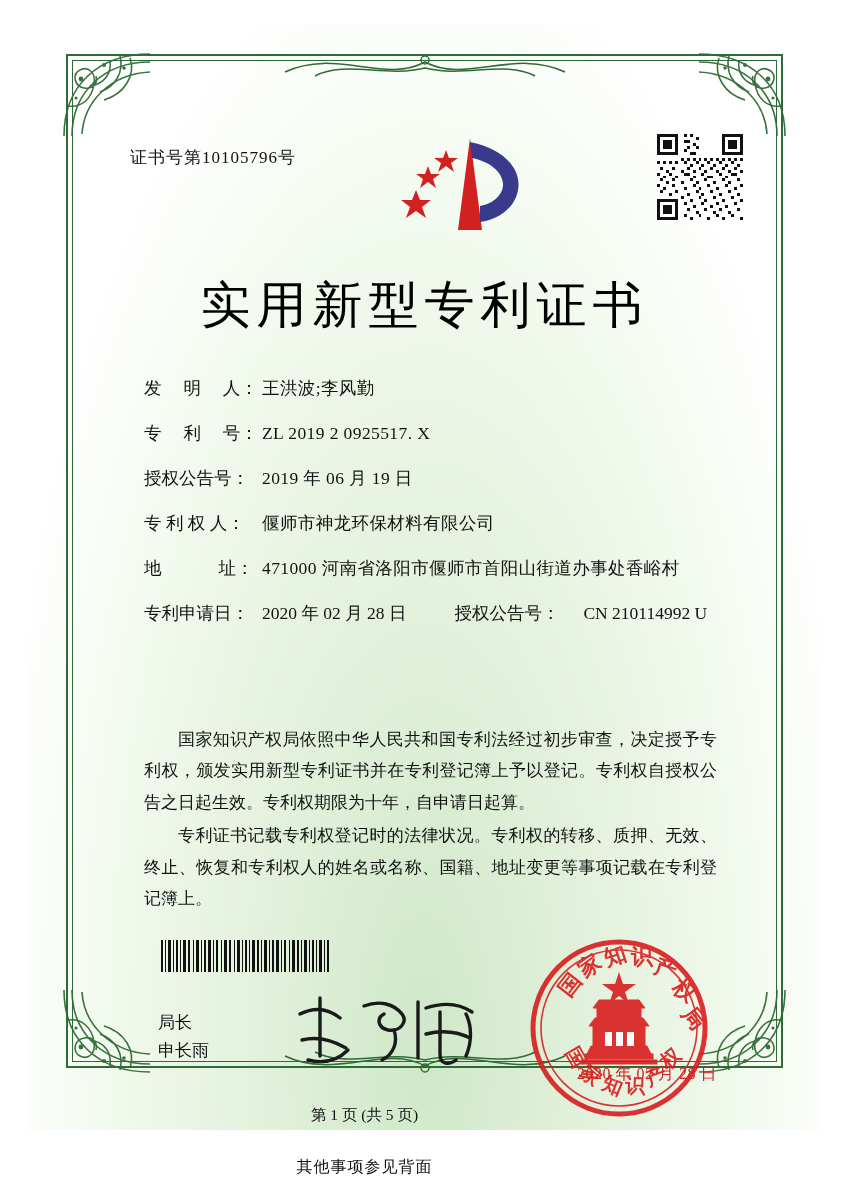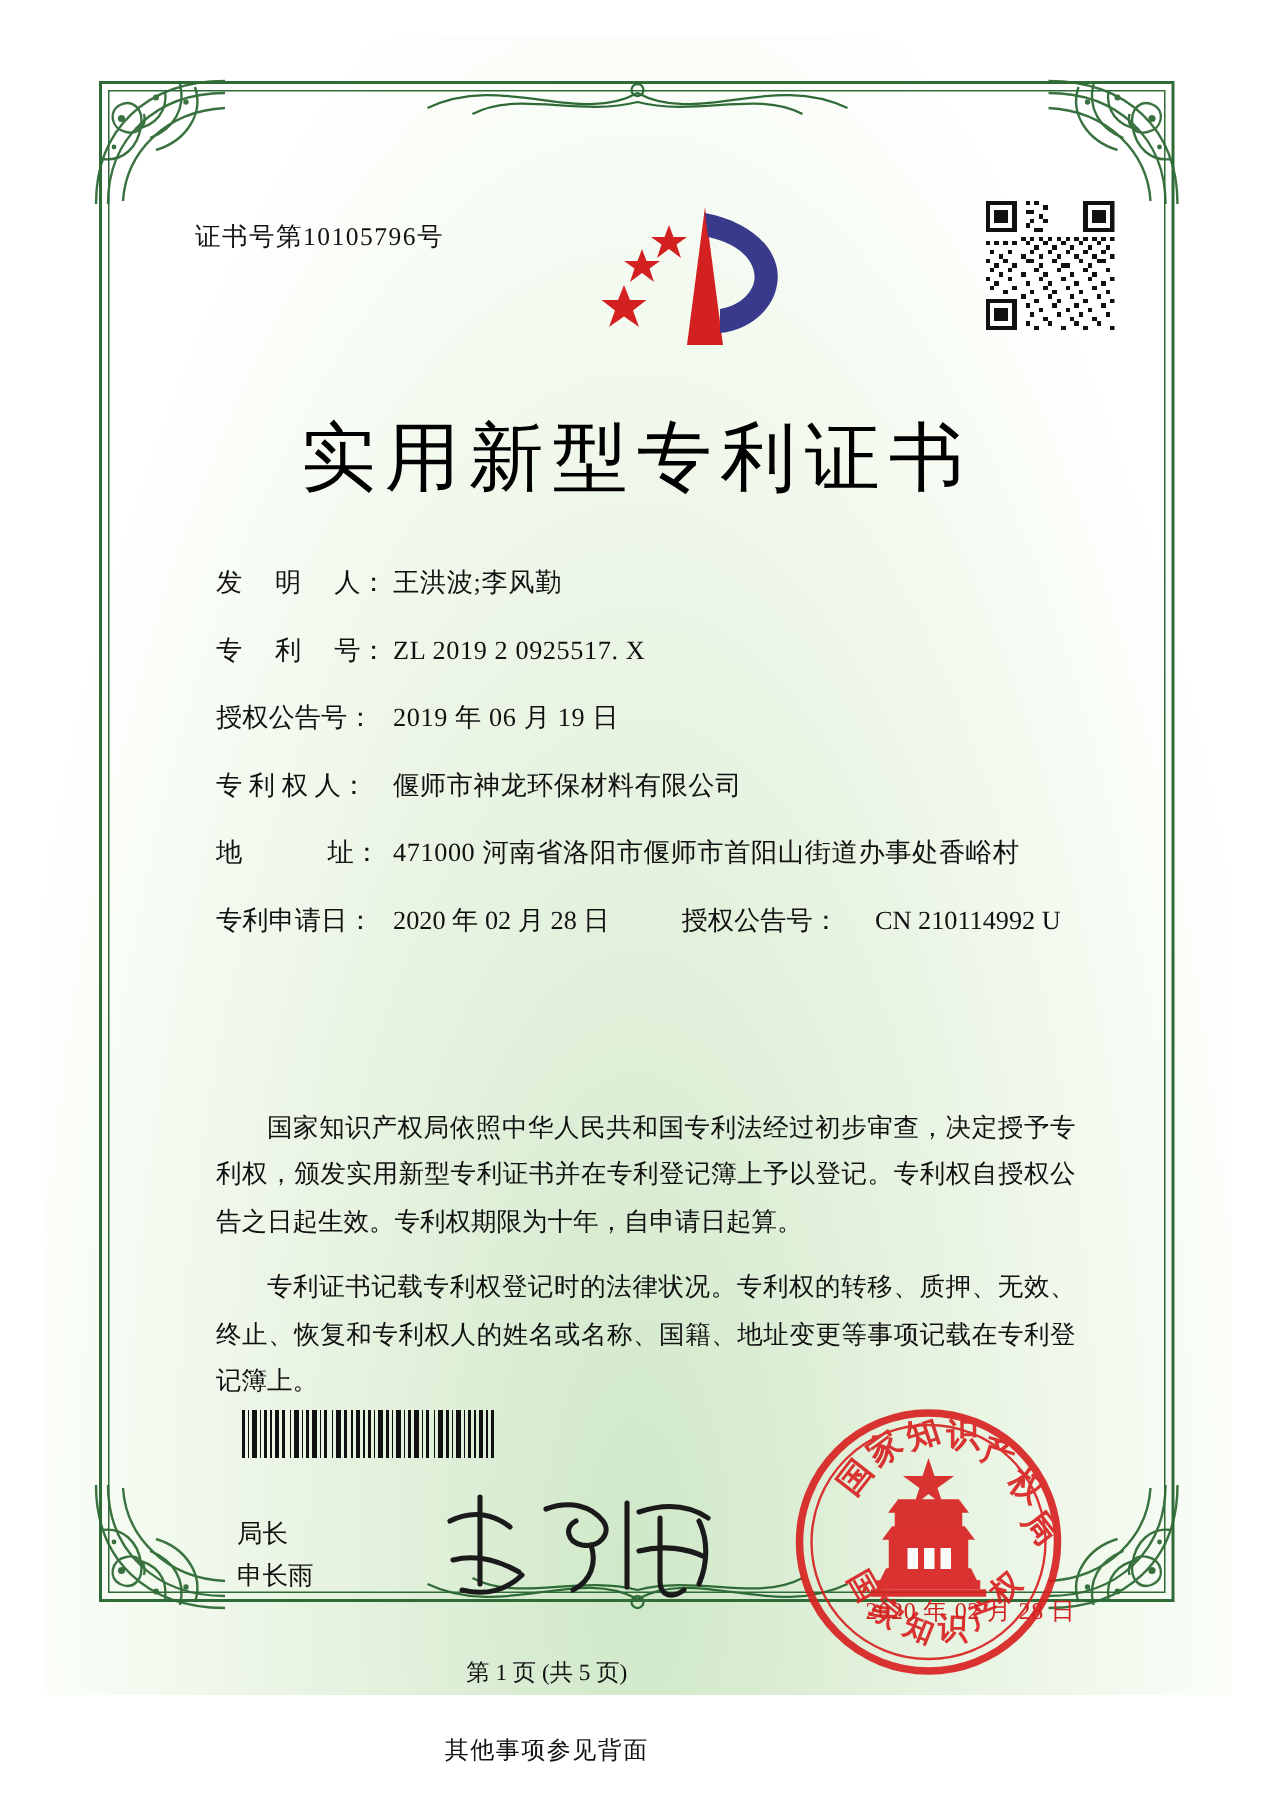--- a/index.html
+++ b/index.html
@@ -101,21 +101,21 @@
   .f-value2{margin-left:24px;font-family:Liberation Serif, serif;}
 
   
   .paras{
     position:absolute;left:116px;right:104px;top:700px;
     font-size:17px;
     line-height:1.85;
     color:#111;
     text-align:justify;
   }
-  .paras p{margin:12px 0 2px 0;text-indent:2em;}
+  .paras p{margin:0 0 2px 0;text-indent:2em;}
 
   
   .barcode{
     position:absolute;left:133px;top:916px;
     width:170px;height:32px;
   }
 
   
   .sig-label{
     position:absolute;left:130px;top:985px;

